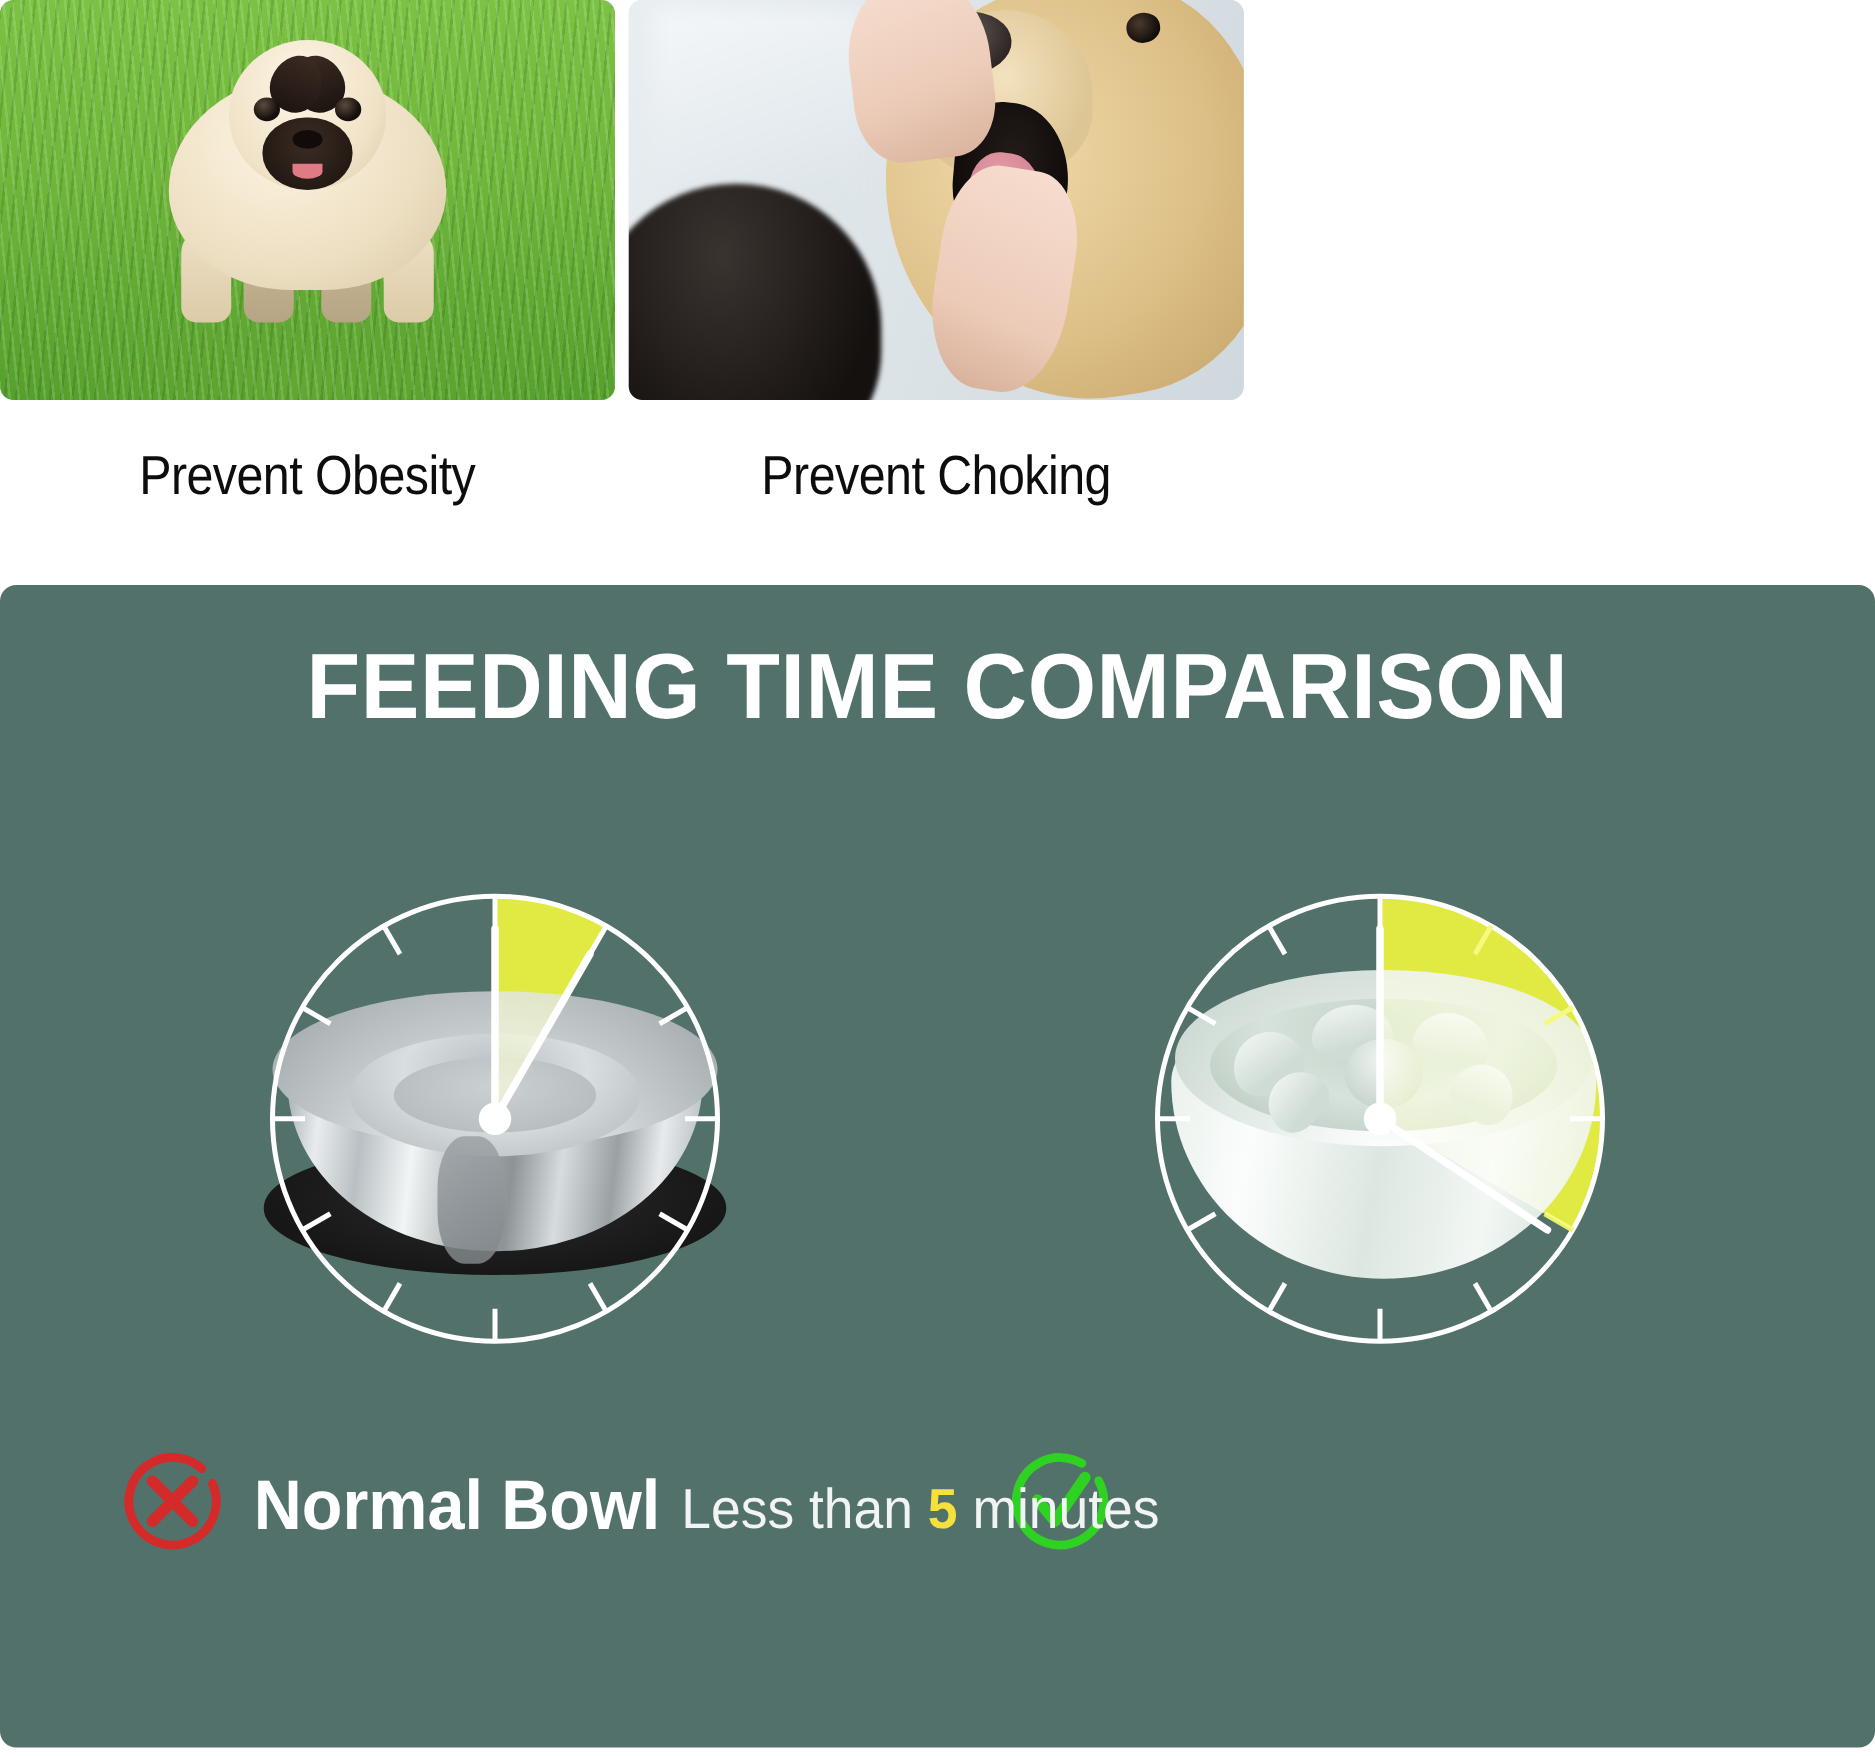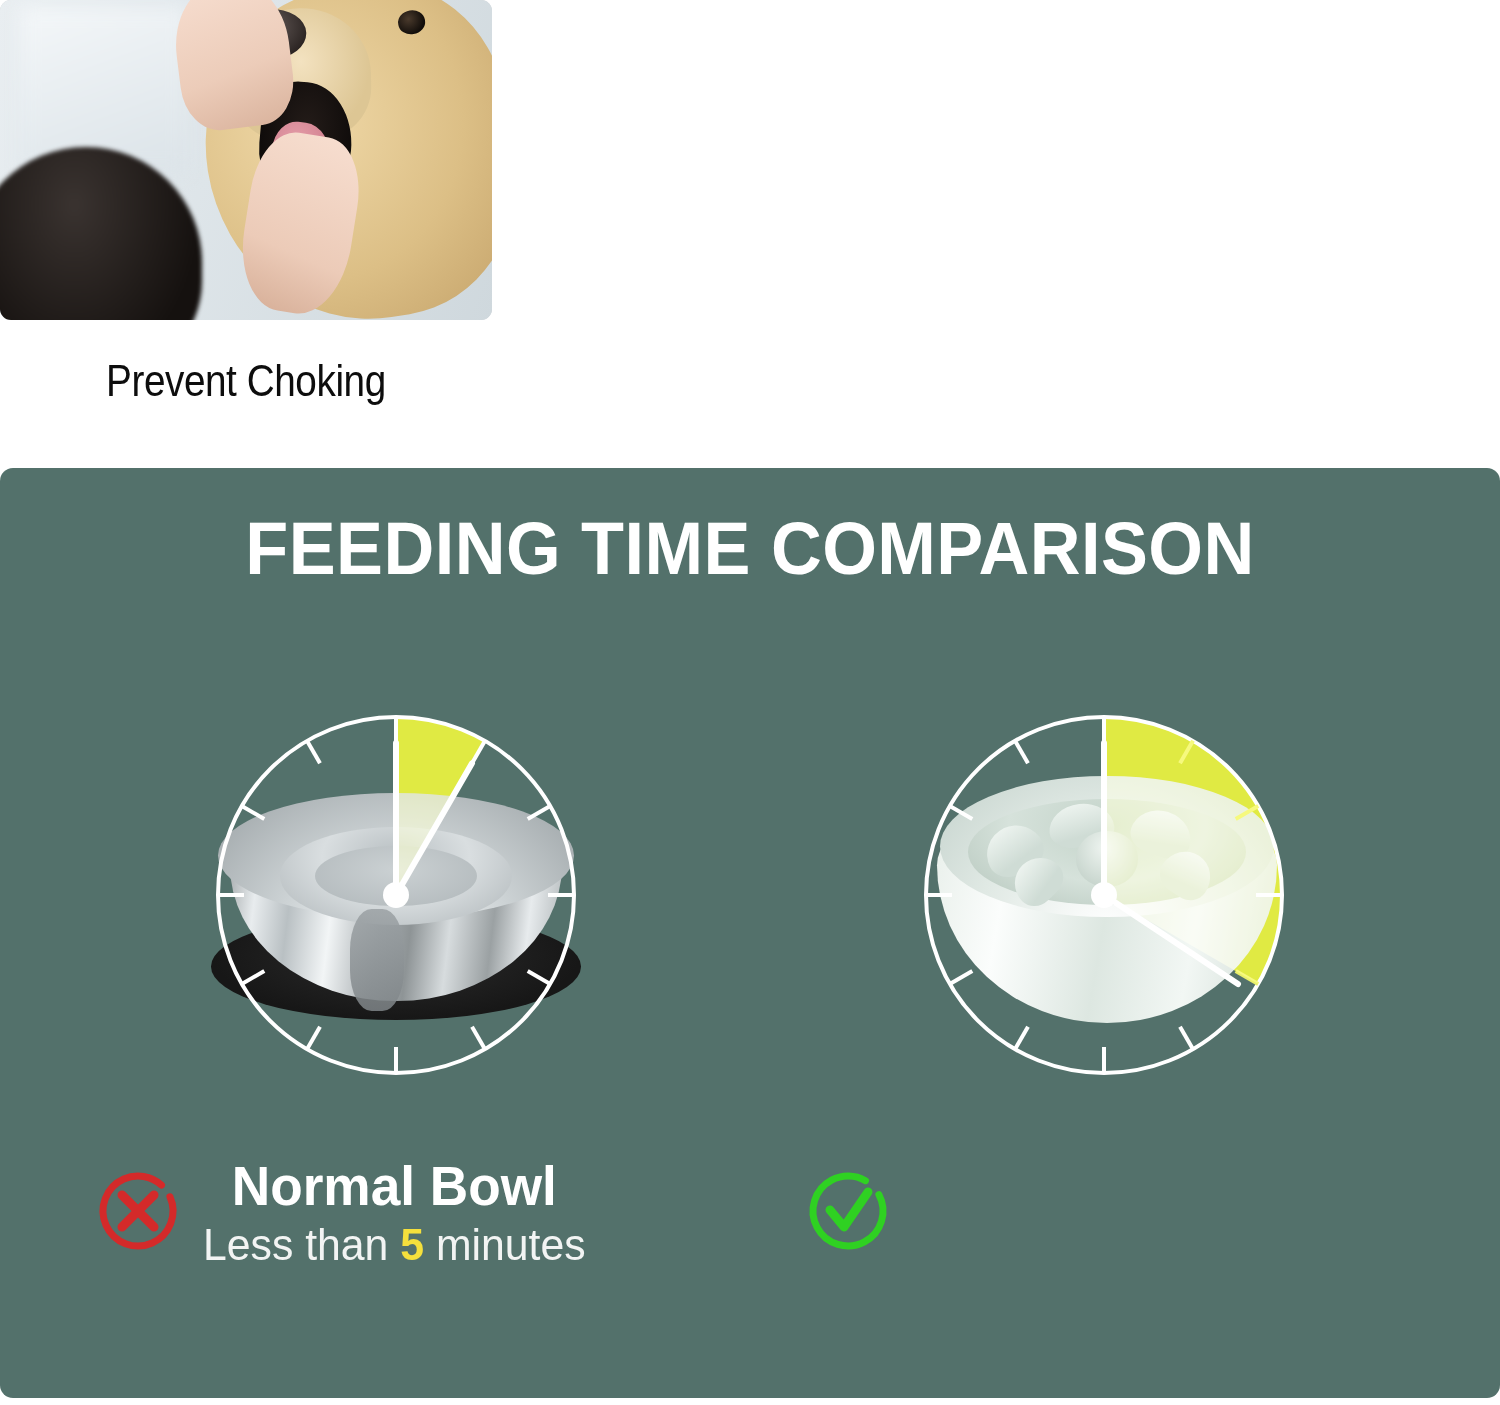--- a/index.html
+++ b/index.html
@@ -503,21 +503,21 @@
     gap: 110px;
   }
   .result-block {
     display: flex;
     align-items: center;
     gap: 22px;
     width: 600px;
   }
   .result-text {
     display: flex;
-    flex-direction: column;
+    flex-direction: row;
     text-align: center;
   }
   .result-title {
     font-family: "Liberation Sans Narrow", "Liberation Sans", sans-serif;
     font-size: 56px;
     font-weight: bold;
     color: #ffffff;
     line-height: 1.0;
     white-space: nowrap;
     transform: scaleX(0.95);
@@ -535,20 +535,43 @@
     transform-origin: left center;
   }
   .hl { color: #f5e03c; font-weight: bold; }
   .badge-icon { flex: 0 0 auto; }
 </style>
 </head>
 <body>
 
 <div id="benefits-strip">
 
+  <div class="benefit-card">
+    <div class="benefit-photo">
+      <div class="ph-grass"></div>
+      <div class="pug">
+        <div class="pug-leg l1"></div>
+          <div class="pug-leg l2"></div>
+        <div class="pug-leg l3"></div>
+          <div class="pug-leg l4"></div>
+        <div class="pug-body"></div>
+        <div class="pug-head">
+          <div class="pug-ear left"></div>
+            <div class="pug-ear right"></div>
+          <div class="pug-eye left"></div>
+            <div class="pug-eye right"></div>
+          <div class="pug-muzzle">
+            <div class="pug-nose"></div>
+            <div class="pug-tongue"></div>
+          </div>
+        </div>
+      </div>
+    </div>
+    <div class="benefit-caption">Prevent Obesity</div>
+  </div>
 
   <div class="benefit-card">
     <div class="benefit-photo">
       <div class="ph-clinic">
         <div class="clinic-blur"></div>
         <div class="dog2-head">
           <div class="dog2-snout"></div>
           <div class="dog2-nose"></div>
           <div class="dog2-mouth"></div>
           <div class="dog2-tongue"></div>

